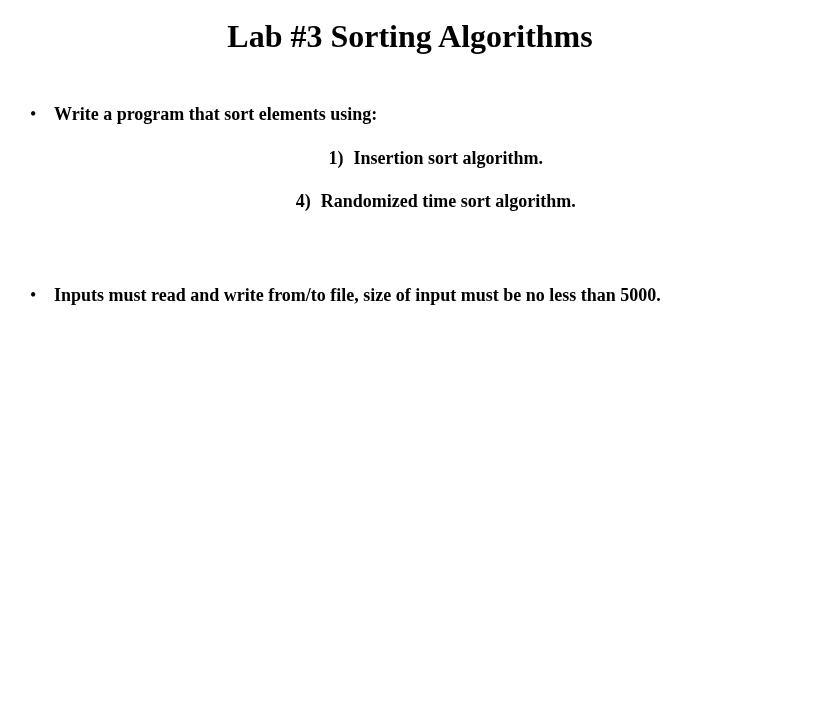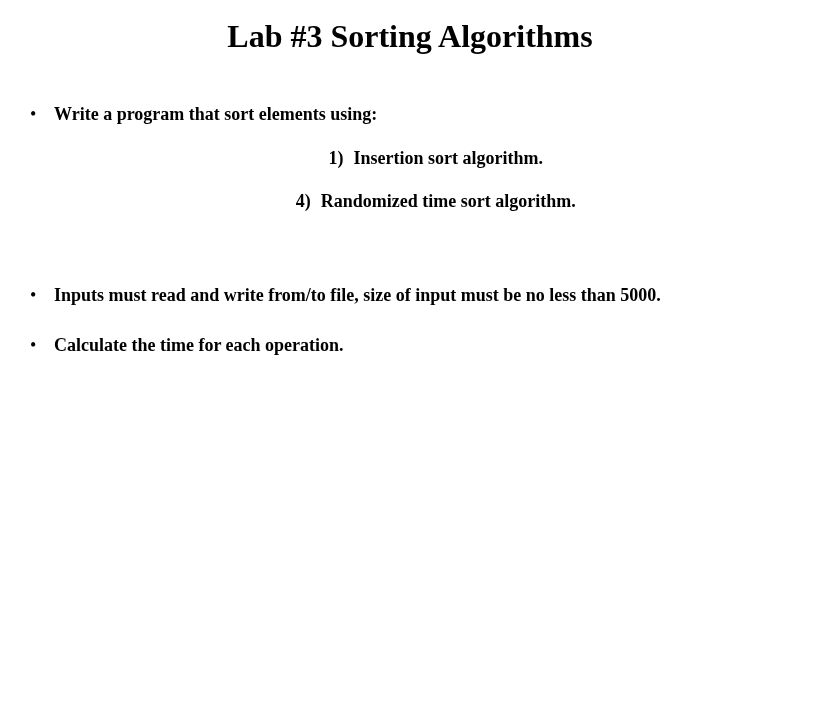--- a/index.html
+++ b/index.html
@@ -82,17 +82,14 @@
     </ol>
     <div class="gap-after-sublist"></div>
   </li>
 
 
   <li class="top-item">
     <span>Inputs must read and write from/to file, size of input must be no less than 5000.</span>
   </li>
 
 
-  <li class="top-item">
-    <span>Calculate the time for each operation.</span>
-  </li>
 
 </ul>
 
 </body></html>

